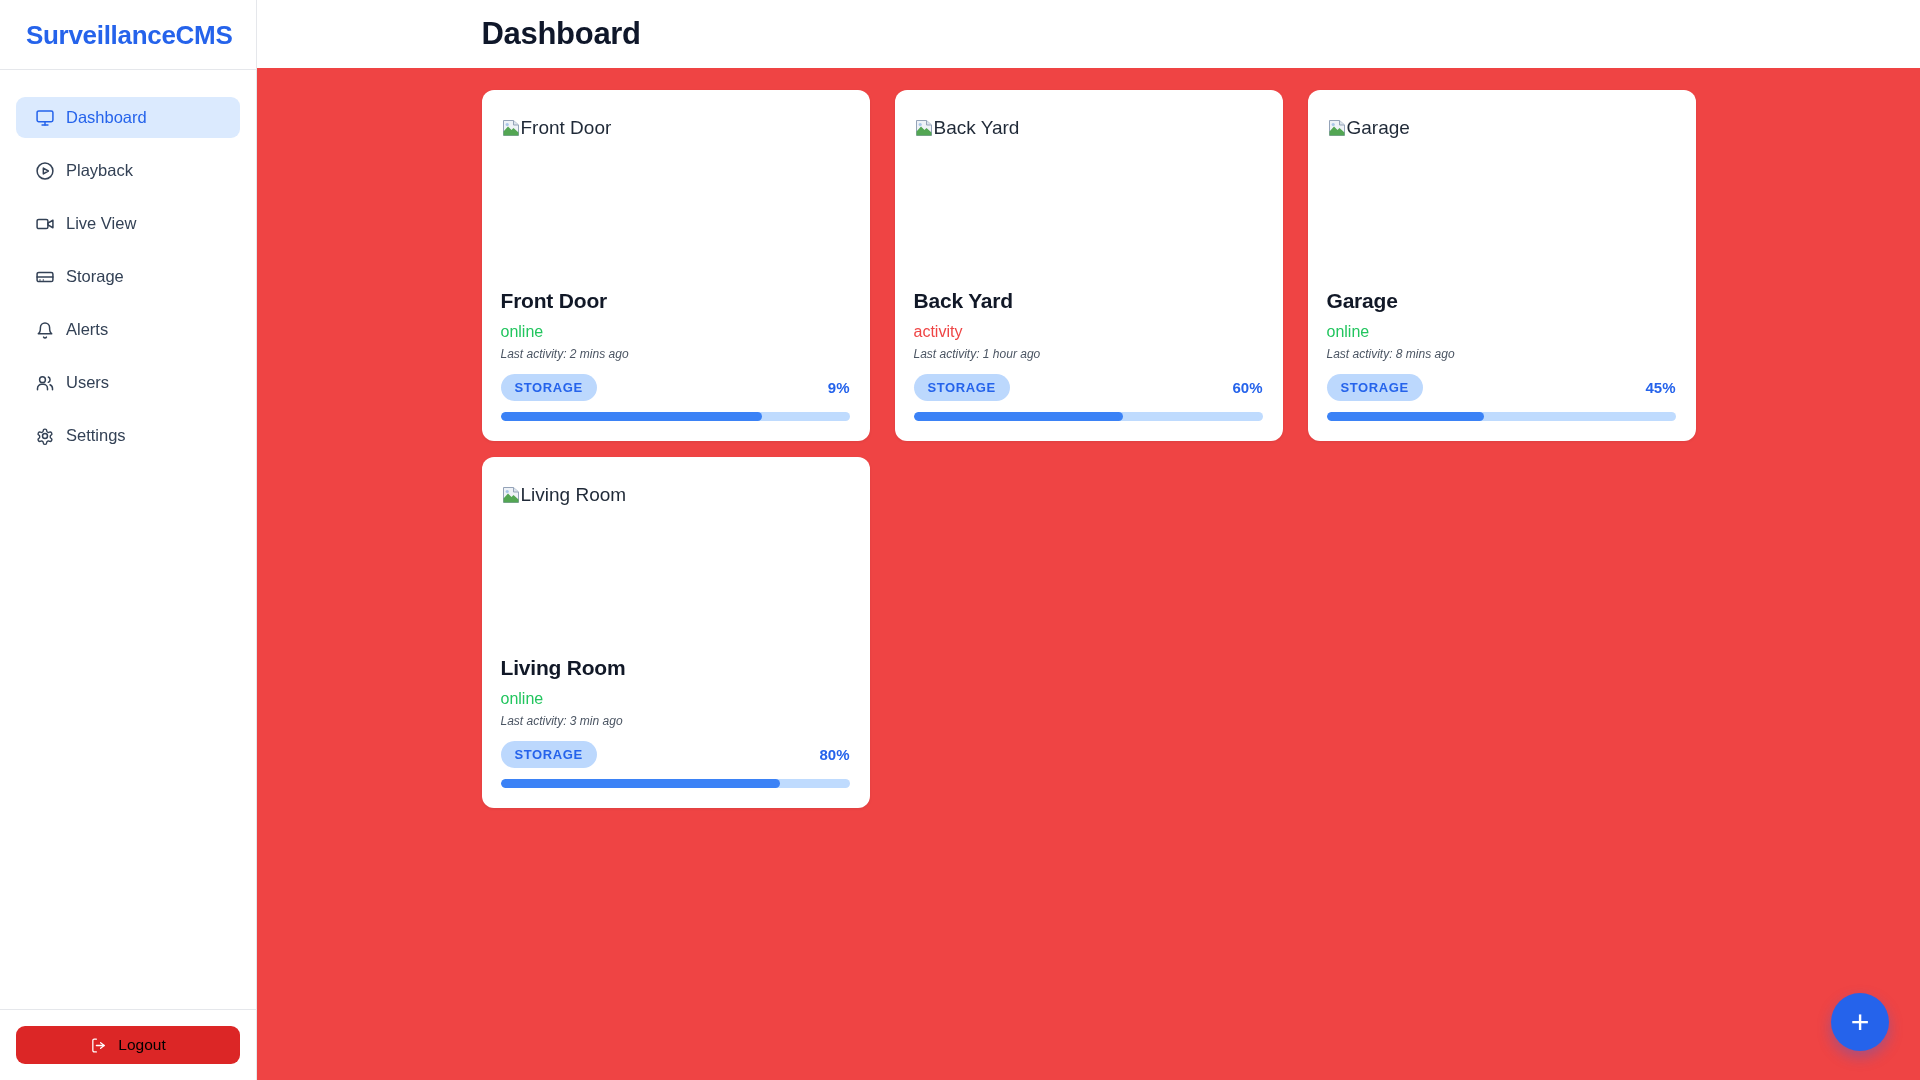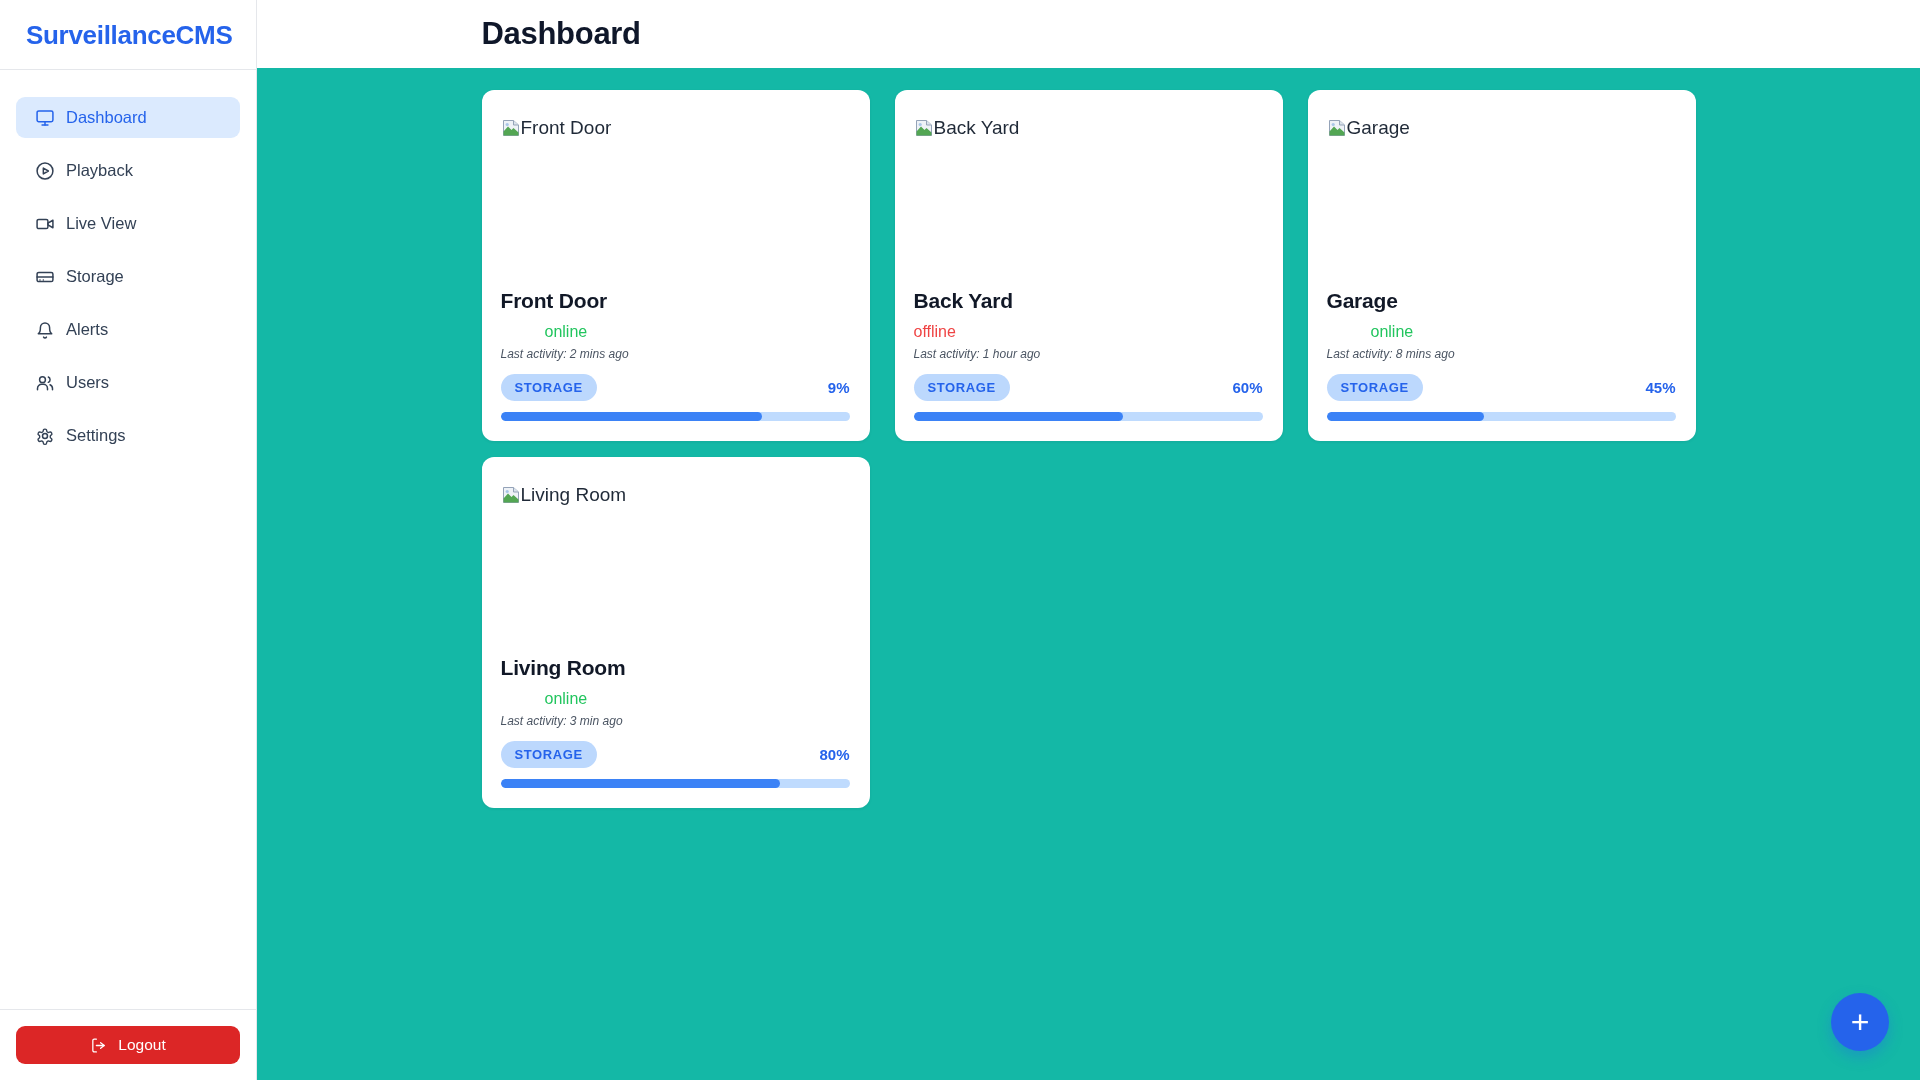--- a/index.html
+++ b/index.html
@@ -46,38 +46,38 @@
   .nav-item.active { background: #dbeafe; color: #2563eb; }
   .nav-item.active .nav-icon svg { stroke: #2563eb; }
 
   .logout-wrap { padding: 16px; border-top: 1px solid #e5e7eb; }
   .logout-btn {
     width: 100%;
     height: 38px;
     background: #dc2626;
     border: none;
     border-radius: 9px;
-    color: #ffffff;
+    color: #000000;
     font-size: 15.5px;
     font-family: inherit;
     display: flex;
     align-items: center;
     justify-content: center;
     gap: 11px;
     cursor: pointer;
   }
   .logout-btn svg { width: 17px; height: 17px; stroke: #ffffff; }
 
   
   .main { flex: 1; display: flex; flex-direction: column; height: 100%; }
   .topbar { background: #ffffff; height: 68px; display: flex; align-items: center; flex-shrink: 0; }
   .page-wrap { width: 1214px; margin: 0 auto; }
   .page-title { font-size: 31px; font-weight: bold; color: #0f172a; letter-spacing: -0.3px; }
 
-  .content { flex: 1; background: #14b8a6; padding-top: 22px; overflow: hidden; }
+  .content { flex: 1; background: #ef4444; padding-top: 22px; overflow: hidden; }
   .camera-grid {
     display: grid;
     grid-template-columns: repeat(3, 1fr);
     gap: 16px 25px;
   }
 
   
   .camera-card {
     background: #ffffff;
     border-radius: 12px;
@@ -87,21 +87,21 @@
   .camera-img {
     height: 172px;
     display: flex;
     align-items: flex-start;
   }
   .broken-img-row { display: flex; align-items: center; margin-top: 8px; }
   .broken-img-row svg { width: 20px; height: 20px; }
   .camera-alt { font-size: 19px; color: #1f2937; }
   .camera-name { font-size: 21px; font-weight: bold; color: #111827; margin-top: 8px; letter-spacing: -0.2px; }
   .camera-status { font-size: 16px; margin-top: 10px; }
-  .camera-status.status-online { color: #22c55e; margin-left: 44px; }
+  .camera-status.status-online { color: #22c55e; }
   .camera-status.status-offline { color: #ef4444; }
   .camera-activity { font-size: 12px; color: #4b5563; margin-top: 6px; font-style: italic; }
   .storage-row {
     display: flex;
     align-items: center;
     justify-content: space-between;
     margin-top: 13px;
   }
   .storage-badge {
     background: #bcd8fd;
@@ -285,21 +285,21 @@
         <svg viewBox="0 0 20 20">
           <path d="M2.5 2.5 H12.5 L17.5 7 V17.5 H2.5 Z" fill="#eef2f7" stroke="#94a3b8" stroke-width="1"></path>
           <path d="M12.5 2.5 V7 H17.5" fill="#dbe3ec" stroke="#94a3b8" stroke-width="1"></path>
           <path d="M2.5 13.5 L7 8.5 L10.5 12 L12.5 10 L17.5 14.5 V17.5 H2.5 Z" fill="#53a653"></path>
           <circle cx="6.2" cy="6.5" r="1.6" fill="#a9c6e8"></circle>
         </svg>
         <span class="camera-alt">Back Yard</span>
       </div>
     </div>
     <div class="camera-name">Back Yard</div>
-    <div class="camera-status status-offline">offline</div>
+    <div class="camera-status status-offline">activity</div>
     <div class="camera-activity">Last activity: 1 hour ago</div>
     <div class="storage-row">
       <span class="storage-badge">STORAGE</span>
       <span class="storage-pct">60%</span>
     </div>
     <div class="storage-bar">
       <div class="storage-bar-fill" style="width: 60%;"></div>
     </div>
   </div>
 

